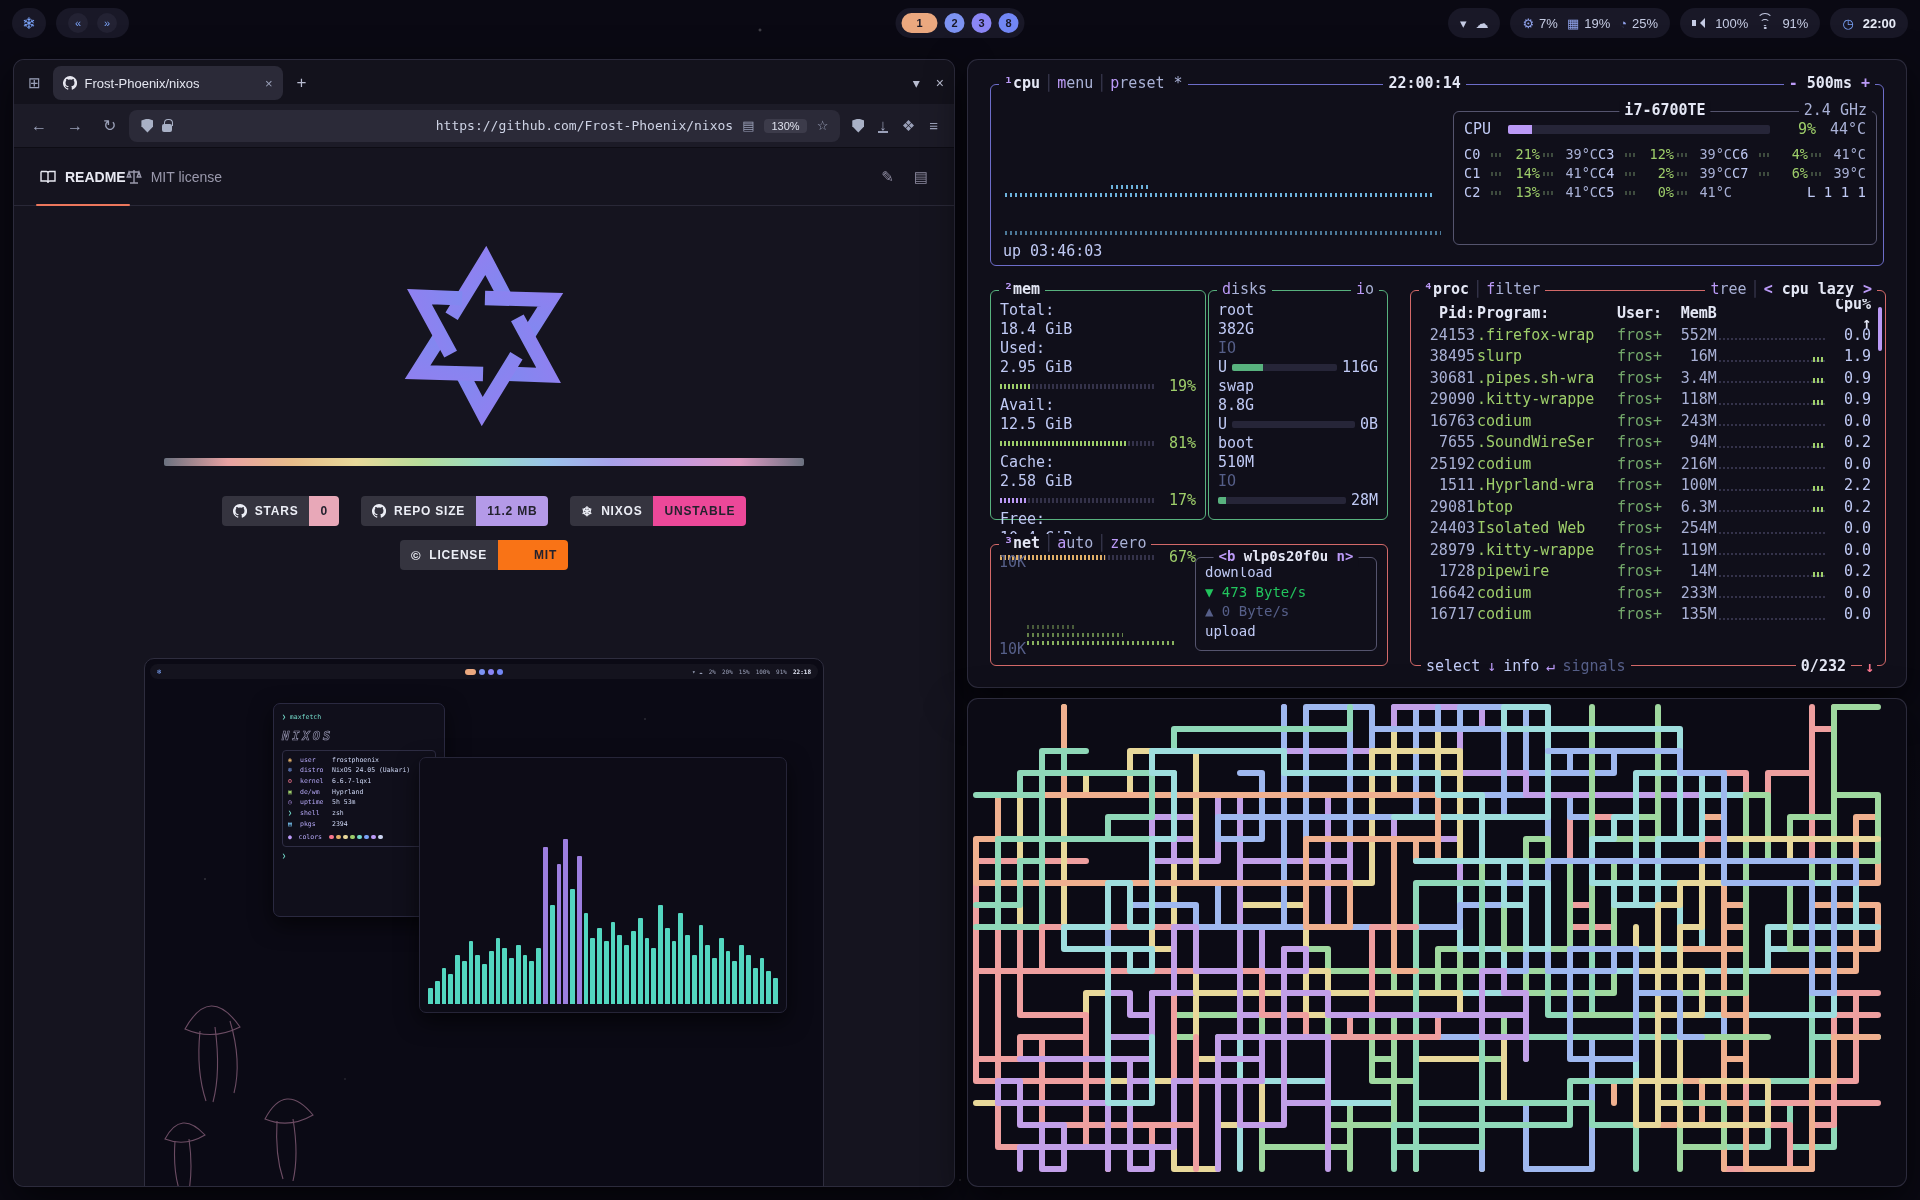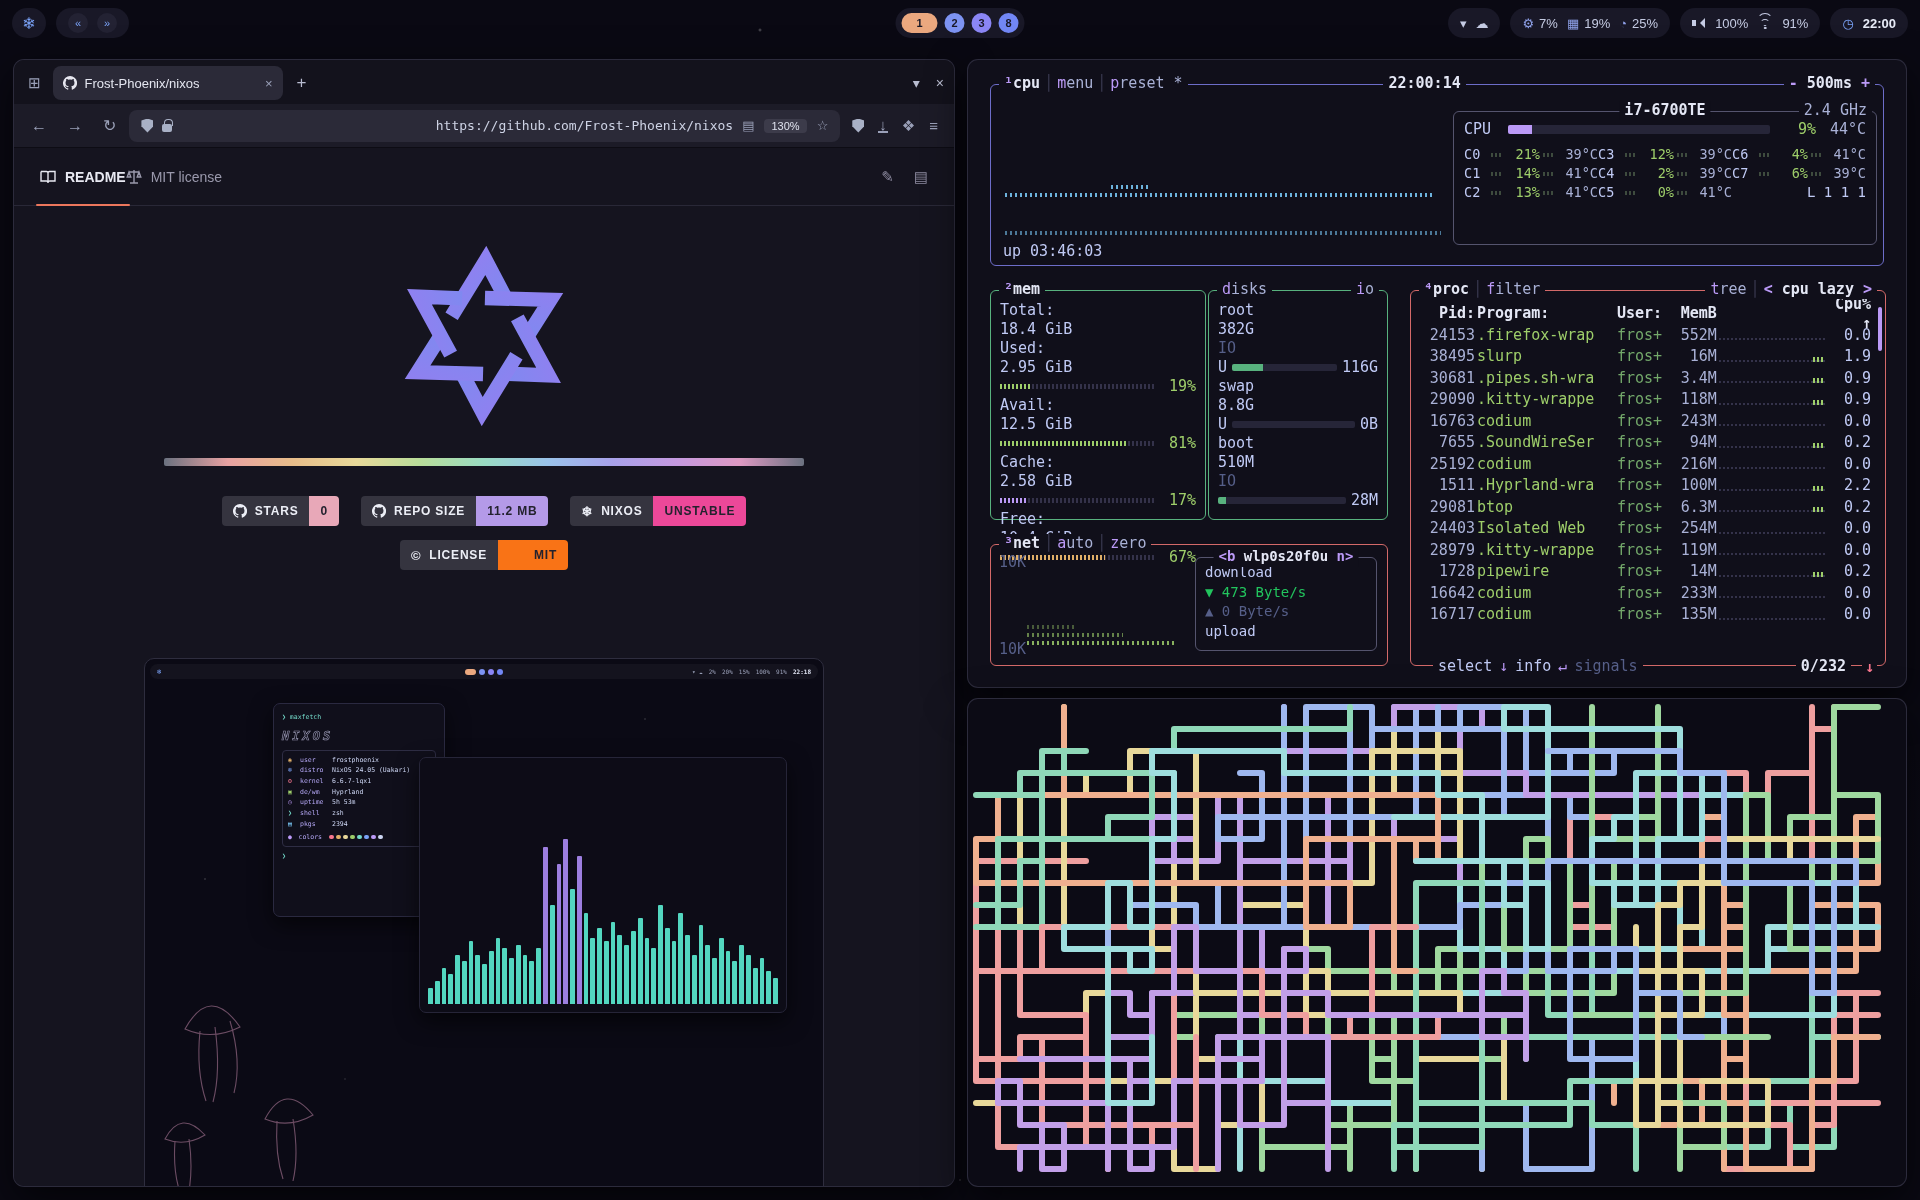--- a/index.html
+++ b/index.html
@@ -215,21 +215,21 @@
   .pr .pmem { width:50px; text-align:right; color:#a9b1d6; }
   .pr .plead { flex:1; border-bottom:2px dotted #34324a; align-self:center; height:10px; display:flex; align-items:flex-end; justify-content:flex-end; }
   .pr .pcpu { width:44px; text-align:right; color:#c0caf5; }
   .pr.phead span { color:#e4e7f5; font-weight:bold; }
   .pr.phead .plead { border-bottom:none; }
   .blip { width:12px; height:5px; margin-bottom:-2px;
     background:repeating-linear-gradient(90deg,#9ece6a 0 2px,transparent 2px 4px); }
   #proc-scroll { position:absolute; right:3px; top:16px; width:4px; height:44px; background:#bb9af7; border-radius:2px; }
   #proc-down { position:absolute; right:8px; bottom:-12px; background:#100f1a; padding:0 3px; color:#f7768e; font-weight:bold; }
   #proc-count { position:absolute; right:34px; bottom:-11px; background:#100f1a; padding:0 5px; color:#e4e7f5; font-weight:bold; }
-  #proc-footer { position:absolute; left:10px; bottom:-11px; background:#100f1a; padding:0 5px; display:flex; gap:7px;margin-left:12px; }
+  #proc-footer { position:absolute; left:10px; bottom:-11px; background:#100f1a; padding:0 5px; display:flex; gap:7px; }
   #net-scale-top { position:absolute; left:8px; top:8px; color:#565f89; }
   #net-scale-bot { position:absolute; left:8px; bottom:6px; color:#565f89; }
 </style>
 </head>
 <body>
 
 <div class="stars"></div>
 
 <header id="topbar">
   <div class="tb-side left">

